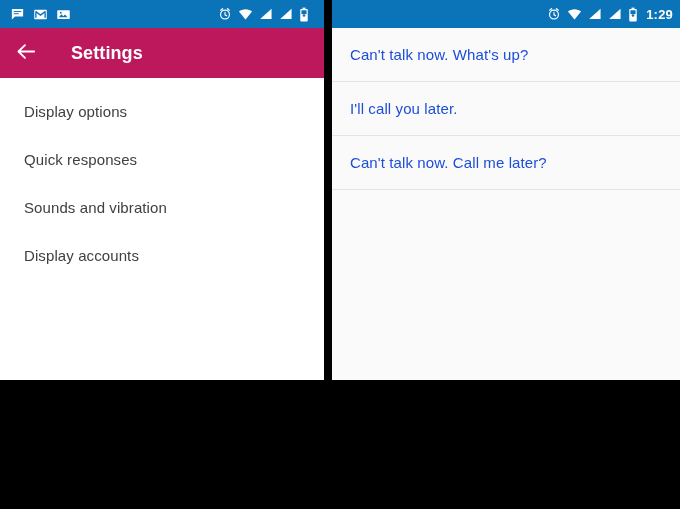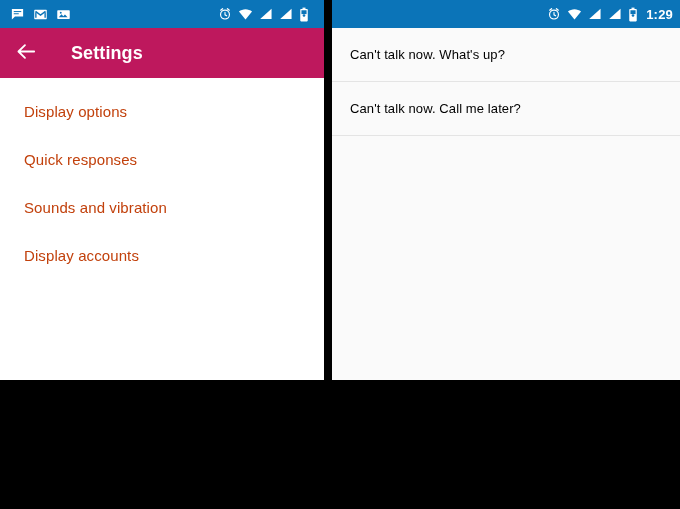--- a/index.html
+++ b/index.html
@@ -103,42 +103,42 @@
   .settings-item {
     height: 48px;
     display: flex;
     align-items: center;
     padding-left: 24px;
     box-sizing: border-box;
     cursor: pointer;
   }
   .settings-item-label {
     font-size: 15px;
-    color: #c2410c;
+    color: #404040;
     letter-spacing: 0.1px;
   }
 
   
   .qr-list {
     flex: 1 1 auto;
     background: #fafafa;
   }
   .qr-item {
     height: 54px;
     display: flex;
     align-items: center;
     padding-left: 18px;
     box-sizing: border-box;
     border-bottom: 1px solid #e4e4e4;
     background: #fafafa;
     cursor: pointer;
   }
   .qr-item-label {
-    font-size: 13px;
-    color: #000000;
+    font-size: 15px;
+    color: #1d4ed8;
     letter-spacing: 0.1px;
   }
 </style>
 </head>
 <body>
 
 <div class="screen">
 
   <div class="panel panel-left">
 
@@ -268,18 +268,21 @@
         <span class="clock-text">1:29</span>
       </div>
     </div>
 
 
     <div class="qr-list">
       <div class="qr-item">
         <span class="qr-item-label">Can't talk now. What's up?</span>
       </div>
       <div class="qr-item">
+        <span class="qr-item-label">I'll call you later.</span>
+      </div>
+      <div class="qr-item">
         <span class="qr-item-label">Can't talk now. Call me later?</span>
       </div>
     </div>
   </div>
 
 </div>
 
 </body></html>

